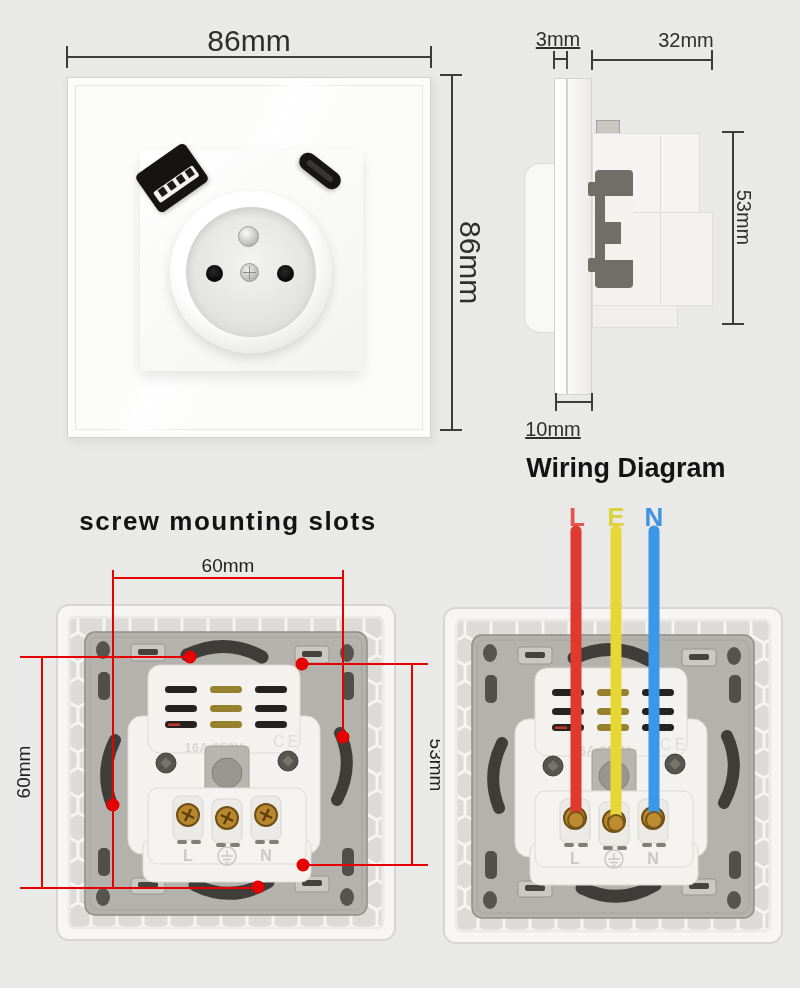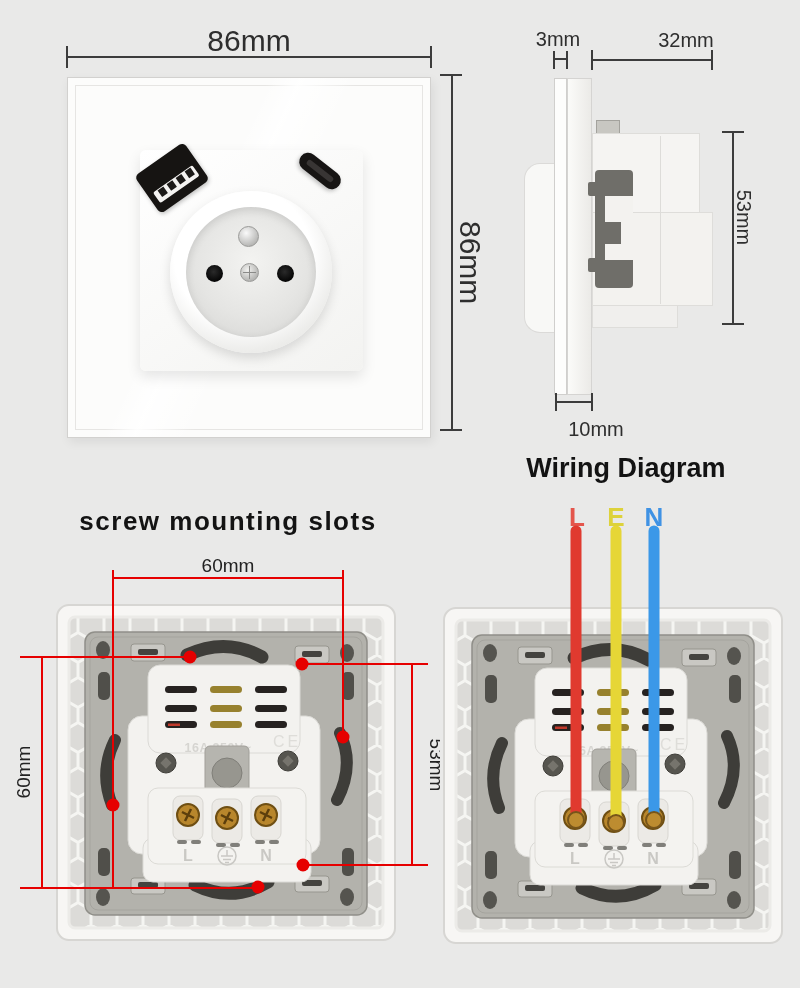--- a/index.html
+++ b/index.html
@@ -86,21 +86,21 @@
   <div class="usb-c">
       <div class="slot"></div>
     </div>
   <div class="socket-ring"></div>
   <div class="socket-recess"></div>
   <div class="ground-pin"></div>
   <div class="center-screw"></div>
   <div class="socket-hole" style="left:206px;top:265px;"></div>
   <div class="socket-hole" style="left:277px;top:265px;"></div>
 
-  <div class="dim-label" style="left:518px;top:28px;width:80px;">3mm</div>
+  <div class="dim-label" style="left:518px;top:28px;width:80px;text-decoration:underline;">3mm</div>
   <div class="hl" style="left:553px;top:58px;width:15px;"></div>
   <div class="vl" style="left:553px;top:51px;height:18px;"></div>
   <div class="vl" style="left:566px;top:51px;height:18px;"></div>
 
   <div class="dim-label" style="left:646px;top:29px;width:80px;">32mm</div>
   <div class="hl" style="left:591px;top:59px;width:122px;"></div>
   <div class="vl" style="left:591px;top:50px;height:20px;"></div>
   <div class="vl" style="left:711px;top:50px;height:20px;"></div>
 
   <div class="sv-bump"></div>
@@ -119,21 +119,21 @@
   <div class="sv-tooth" style="left:588px;top:258px;"></div>
 
   <div class="dim-label rot90" style="left:703px;top:206px;width:80px;">53mm</div>
   <div class="vl" style="left:732px;top:132px;height:193px;"></div>
   <div class="hl" style="left:722px;top:131px;width:22px;"></div>
   <div class="hl" style="left:722px;top:323px;width:22px;"></div>
 
   <div class="hl" style="left:555px;top:401px;width:38px;"></div>
   <div class="vl" style="left:555px;top:393px;height:18px;"></div>
   <div class="vl" style="left:591px;top:393px;height:18px;"></div>
-  <div class="dim-label" style="left:556px;top:418px;width:80px;">10mm</div>
+  <div class="dim-label" style="left:513px;top:418px;width:80px;text-decoration:underline;">10mm</div>
 
   <div class="heading" style="left:498px;top:453px;width:256px;font-size:27px;">Wiring Diagram</div>
   <div class="heading" style="left:58px;top:506px;width:340px;font-size:26px;letter-spacing:1.5px;">screw mounting slots</div>
 
   <div class="len-label len-live" style="left:563px;top:502px;">L</div>
   <div class="len-label len-earth" style="left:602px;top:502px;">E</div>
   <div class="len-label len-neutral" style="left:640px;top:502px;">N</div>
 
   <div id="back-left" class="backview-host" style="left:0;top:520px;"><svg class="backview-svg left" width="440" height="468" viewBox="0 0 440 468">
   <defs>

